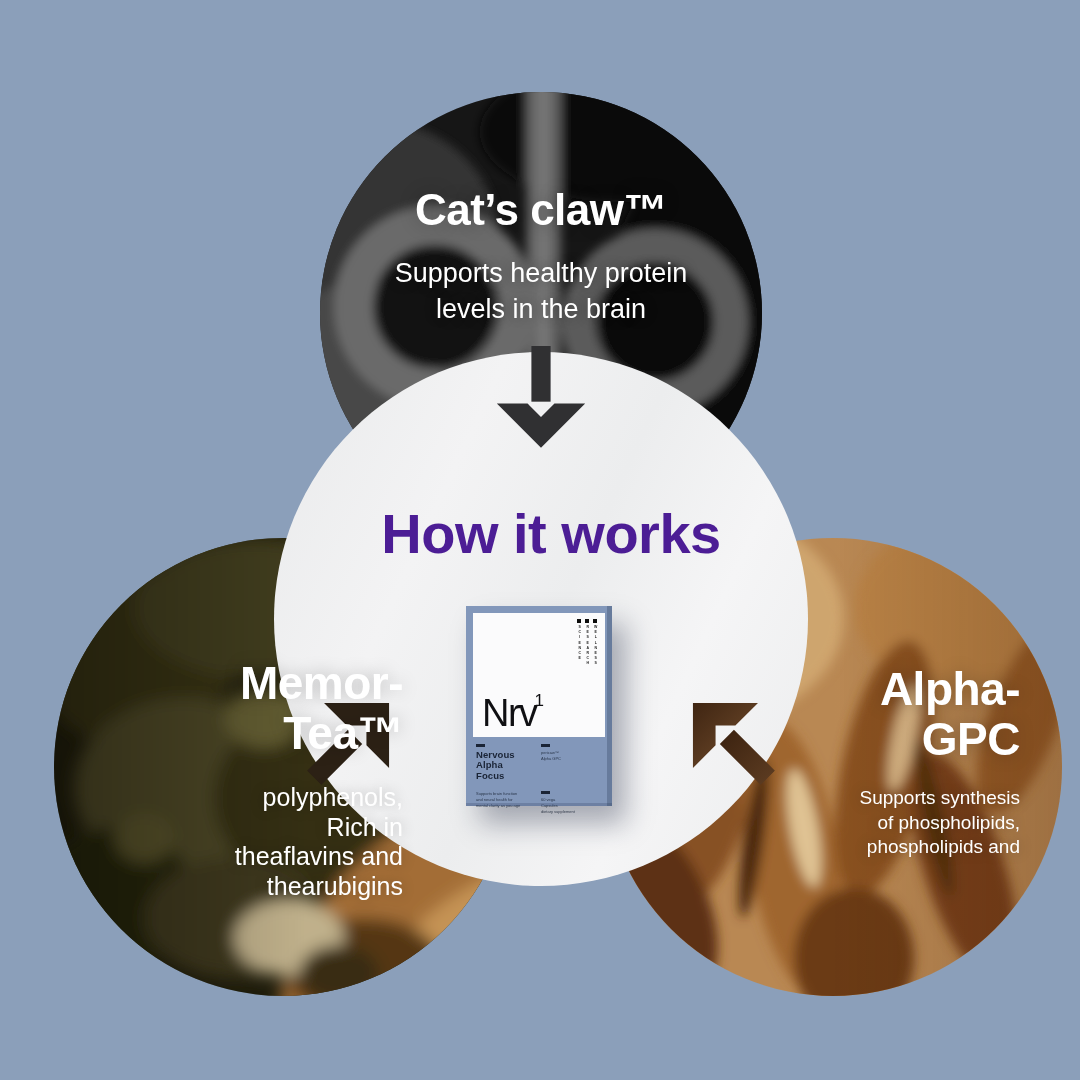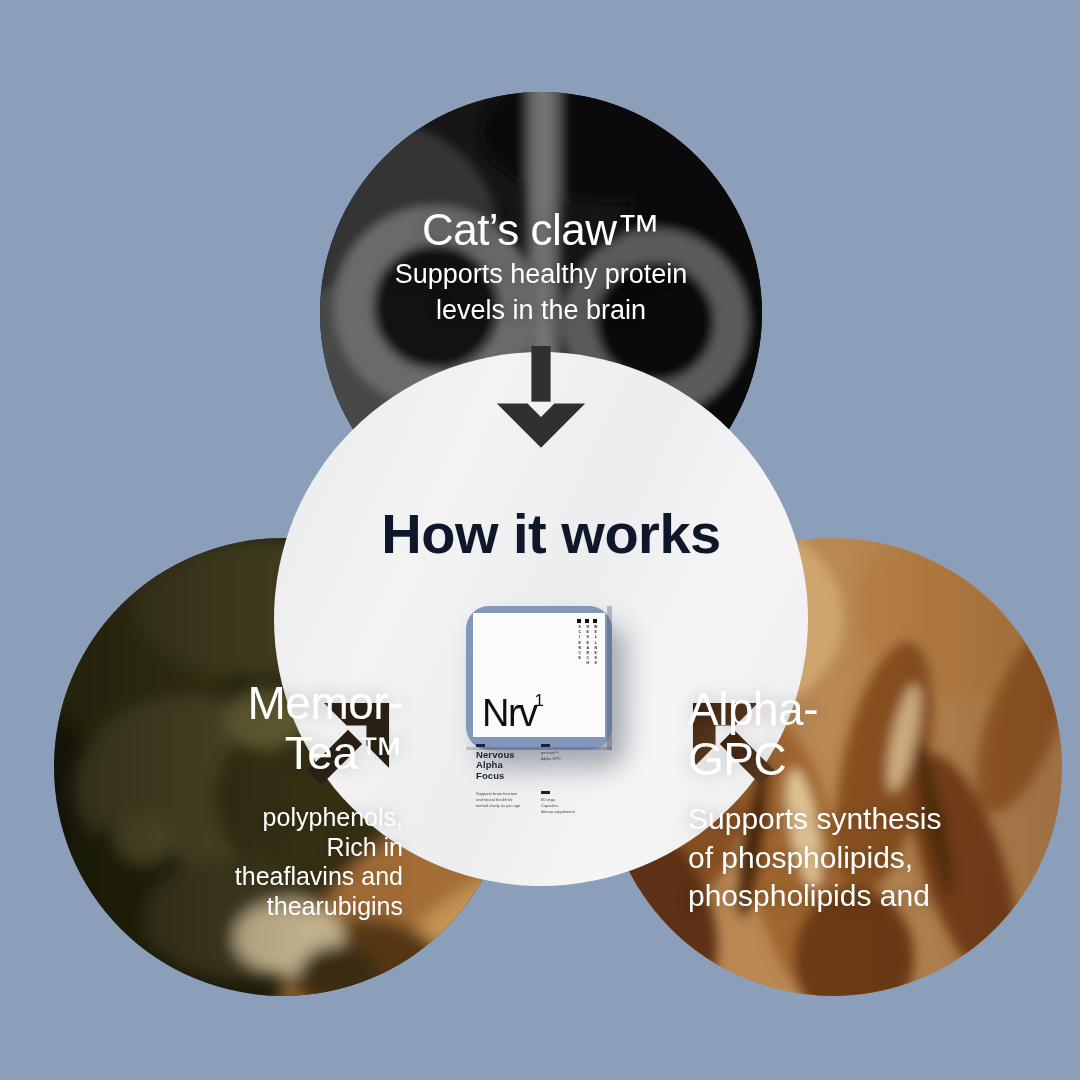--- a/index.html
+++ b/index.html
@@ -12,45 +12,45 @@
   .circle-top{left:320px;top:92px;width:442px;height:442px;}
   .circle-left{left:54px;top:538px;width:458px;height:458px;}
   .circle-right{left:604px;top:538px;width:458px;height:458px;}
 
   
   .center-circle{position:absolute;left:274px;top:352px;width:534px;height:534px;border-radius:50%;
     background:linear-gradient(115deg,#e9eaeb 0%,#f3f3f4 30%,#ecedee 52%,#f5f5f6 72%,#ebeced 100%);}
 
   
   .label{position:absolute;color:#ffffff;}
-  .label .title{font-weight:400;font-size:44px;line-height:1.2;letter-spacing:-0.5px;
-    text-shadow:0 0 18px rgba(0,0,0,0.25);margin-top:20px;}
+  .label .title{font-weight:700;font-size:44px;line-height:1.2;letter-spacing:-0.5px;
+    text-shadow:0 0 18px rgba(0,0,0,0.25);}
   .label .sub{font-weight:400;font-size:27px;line-height:1.33;text-shadow:0 0 14px rgba(0,0,0,0.3);}
   .label-top{left:320px;top:184px;width:442px;text-align:center;}
-  .label-top .sub{font-size:27px;}
+  .label-top .sub{margin-top:19px;font-size:27px;}
   .label-left{left:103px;top:658px;width:300px;text-align:right;}
   .label-left .title{font-size:46px;line-height:1.09;}
   .label-left .sub{margin-top:25px;font-size:25px;line-height:1.18;}
-  .label-right{left:688px;top:664px;width:300px;text-align:left;}
+  .label-right{left:720px;top:664px;width:300px;text-align:right;}
   .label-right .title{font-size:46px;line-height:1.09;}
-  .label-right .sub{margin-top:16px;font-size:30px;line-height:1.28;}
+  .label-right .sub{margin-top:22px;font-size:19px;line-height:1.28;}
 
   .how-title{position:absolute;left:284px;top:500px;width:534px;text-align:center;
-    color:#0f172a;font-size:56px;font-weight:700;letter-spacing:-0.5px;line-height:1.2;}
+    color:#4c1d95;font-size:56px;font-weight:700;letter-spacing:-0.5px;line-height:1.2;}
 
   
   .arrow{position:absolute;}
   .arrow svg{display:block;width:100%;height:auto;}
   .arrow-top{left:493px;top:346px;width:96px;}
   .arrow-left{left:303px;top:684px;width:100px;height:110px;transform:rotate(-135deg);}
   .arrow-right{left:679px;top:684px;width:100px;height:110px;transform:rotate(135deg);}
 
   
-  .product-box{position:absolute;left:466px;top:606px;width:146px;height:144px;background:#8297ba;
-    box-shadow:14px 18px 26px rgba(25,35,60,0.35);border-radius:23px;}
+  .product-box{position:absolute;left:466px;top:606px;width:146px;height:200px;background:#8297ba;
+    box-shadow:14px 18px 26px rgba(25,35,60,0.35);}
   .box-edge{position:absolute;right:0;top:0;width:5px;height:100%;background:rgba(35,50,80,0.28);}
   .box-edge-b{position:absolute;left:0;bottom:0;width:100%;height:3px;background:rgba(35,50,80,0.22);}
   .panel{position:absolute;left:7px;top:7px;width:132px;height:124px;background:#fbfbfc;}
   .brand{position:absolute;top:6px;right:8px;display:flex;gap:4px;}
   .bcol{display:flex;flex-direction:column;align-items:center;}
   .sq{width:4px;height:4px;background:#0c0c0c;margin-bottom:2px;}
   .vword{writing-mode:vertical-rl;text-orientation:upright;font-size:3.5px;line-height:1;
     letter-spacing:1.2px;color:#1a1a1a;font-weight:700;}
   .nrv{position:absolute;left:9px;bottom:5px;font-size:38px;color:#0f0f12;letter-spacing:-1.5px;line-height:1;}
   .nrv sup{font-size:17px;vertical-align:top;line-height:1;position:relative;top:-2px;left:-2px;}

